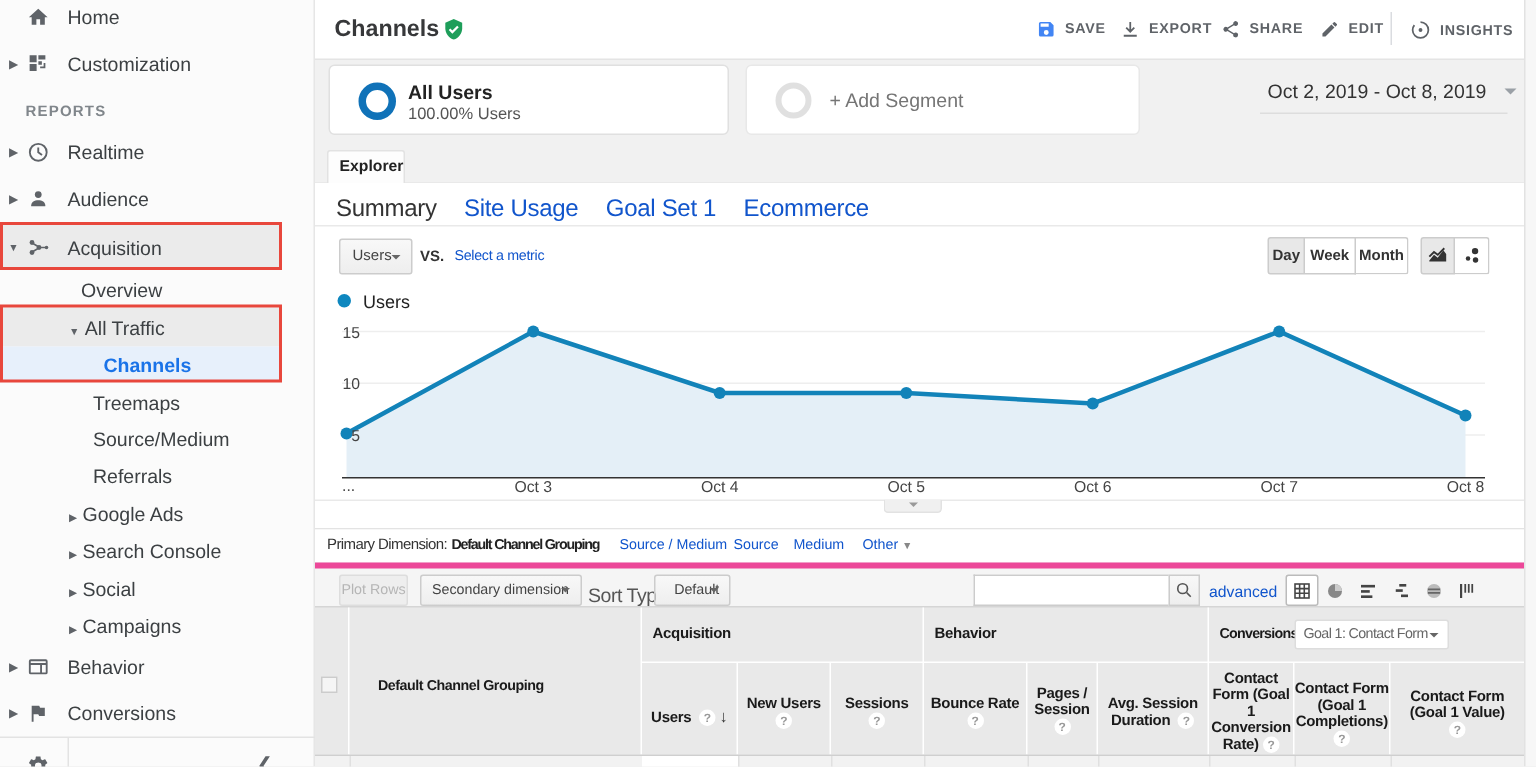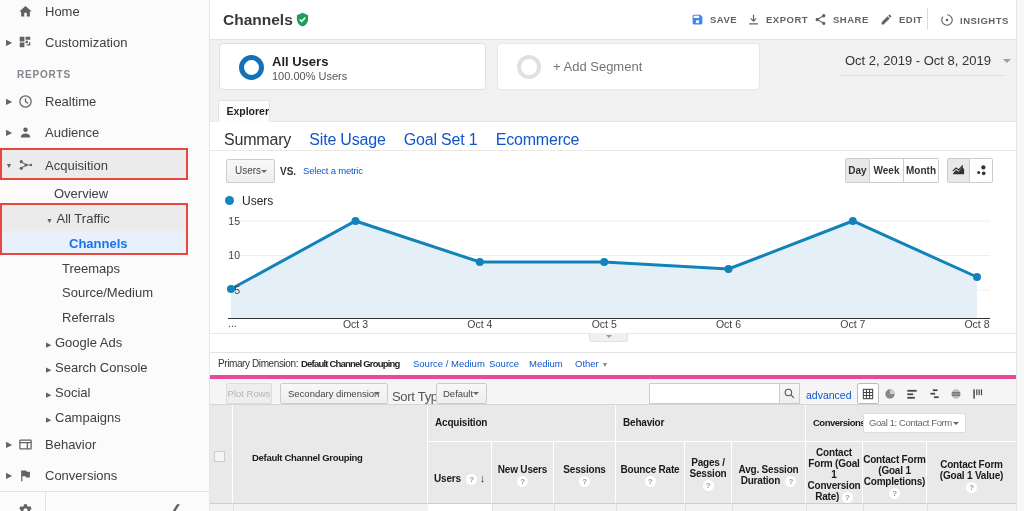--- a/index.html
+++ b/index.html
@@ -78,21 +78,21 @@
 #pdim .sel { position:absolute; left:91px; top:5px; color:#222; font-weight:bold; letter-spacing:-0.8px; font-size:9.5px; }
 #pdim a { color:#15c; text-decoration:none; position:absolute; top:5px; font-size:9.5px; }
 
 
 #toolbar { position:absolute; left:210px; top:375px; width:806px; height:29px; background:#f5f5f5; border-top:4px solid #ec4899; }
 #toolbar .btn { position:absolute; height:21px; top:4px; }
 #plotrows { left:16px; width:46px; color:#b5b5b5; font-size:9.5px; background:#eee; border-color:#ddd; line-height:19px; text-align:center; }
 #secdim { left:70px; width:108px; line-height:19px; padding-left:7px; text-align:left; font-size:9.5px; }
 #secdim:after, #sortdd:after { content:""; position:absolute; right:7px; top:8px; border:3.5px solid transparent; border-top-color:#666; }
 #sorttype { position:absolute; left:182px; top:10px; font-size:13px; letter-spacing:-0.3px; color:#555; }
-#sortdd { left:226px; width:51px; line-height:19px; padding-left:6px; text-align:left; font-size:9.5px; }
+#sortdd { left:226px; width:51px; line-height:19px; padding-left:6px; text-align:center; font-size:9.5px; }
 #searchbox { position:absolute; left:439px; top:4px; width:130px; height:21px; background:#fff; border:1px solid #ccc; border-right:none; }
 #searchbtn { position:absolute; left:569px; top:4px; width:21px; height:21px; background:linear-gradient(#f8f8f8,#eee); border:1px solid #ccc; }
 #advanced { position:absolute; left:596px; top:10px; font-size:10.5px; color:#15c; }
 #viewicons { position:absolute; left:647px; top:4px; display:flex; height:21px; }
 #viewicons div { width:22px; border:1px solid transparent; display:flex; align-items:center; justify-content:center; }
 #viewicons div.on { border-color:#bbb; background:#fff; border-radius:2px; }
 
 
 #thead { position:absolute; left:210px; top:404px; width:806px; height:99px; background:#e9e9e9; border-top:1px solid #d5d5d5; font-size:10px; color:#1a1a1a; }
 .cell { position:absolute; border-right:1px solid #fff; overflow:hidden; letter-spacing:-0.2px; }

